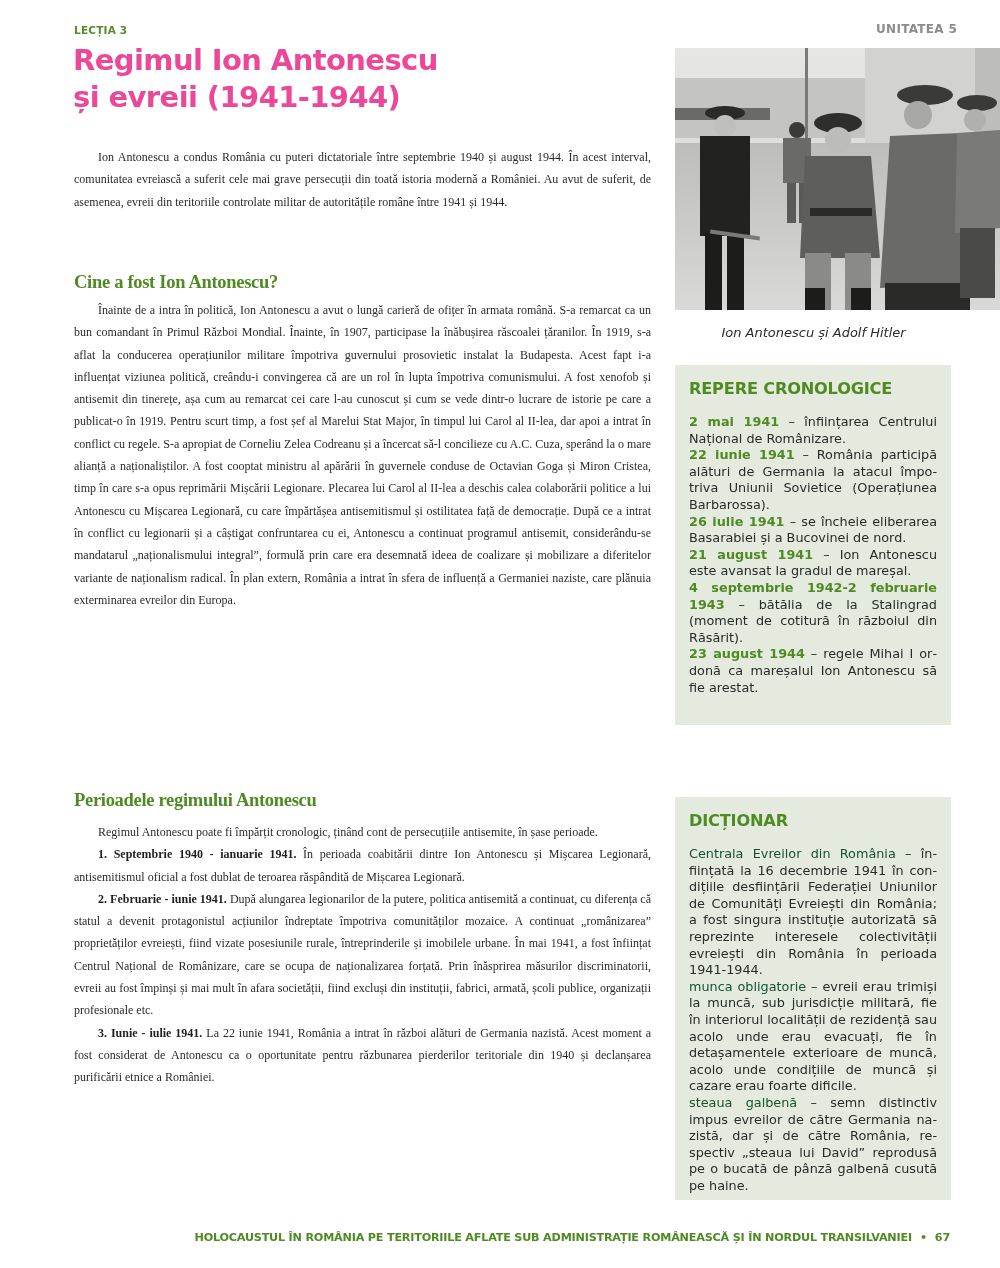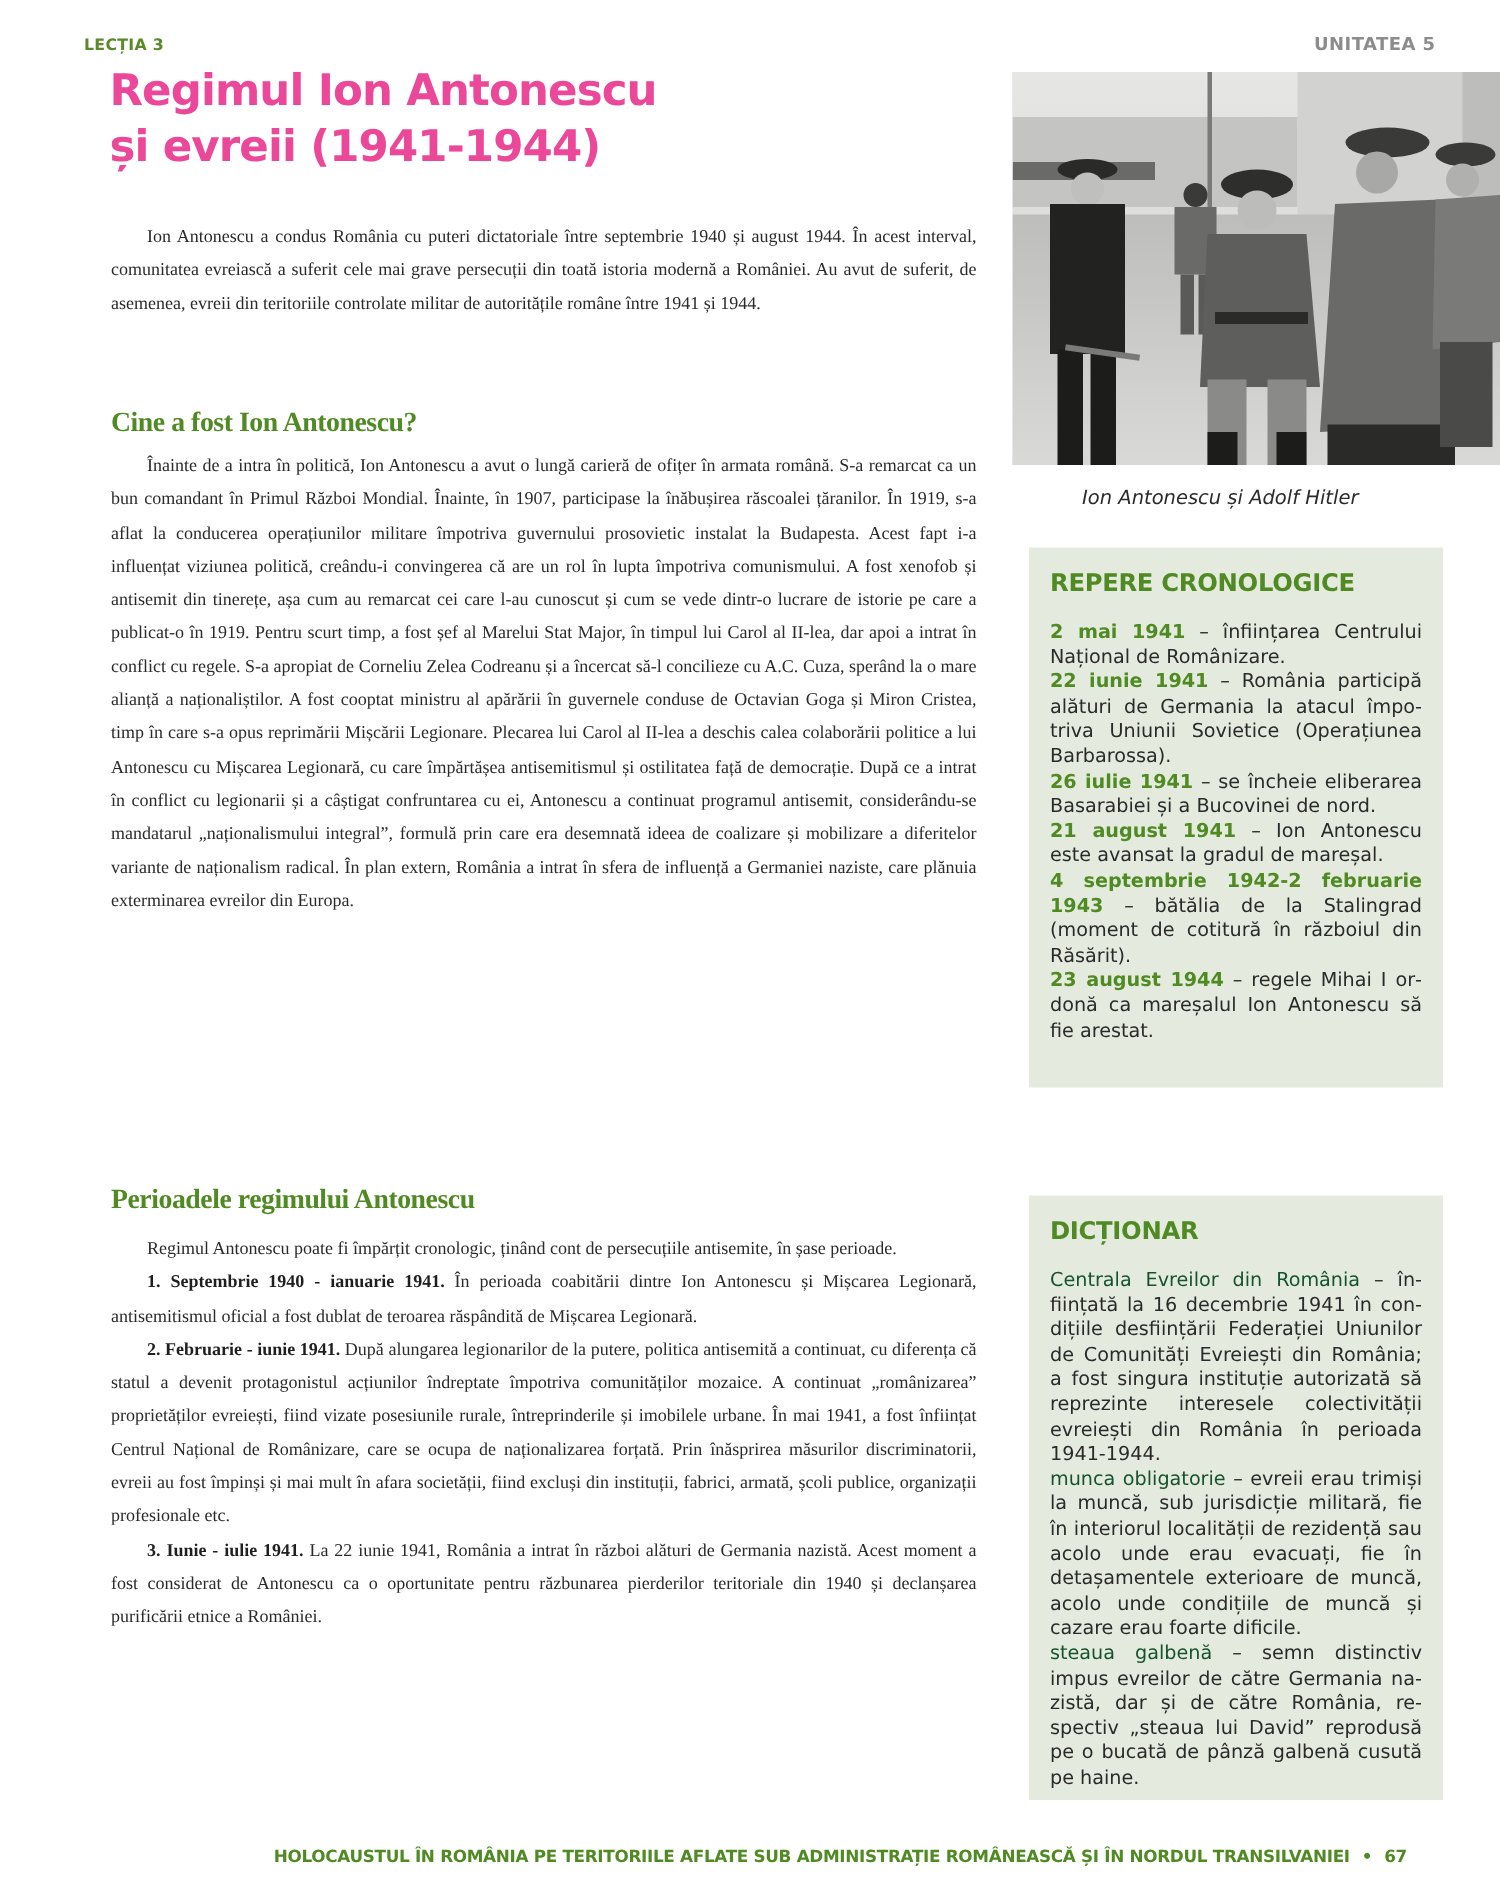--- a/index.html
+++ b/index.html
@@ -1,47 +1,47 @@
 <!DOCTYPE html>
 <html><head>
 <meta charset="utf-8">
 <style>
   html, body { margin: 0; padding: 0; background: #ffffff; }
   body { width: 1000px; height: 1268px; position: relative; overflow: hidden; }
   .sans { font-family: "DejaVu Sans", "Liberation Sans", sans-serif; }
   .serif { font-family: "Liberation Serif", "DejaVu Serif", serif; }
 
-  #lesson-label { position: absolute; left: 56px; top: 24px; font-size: 10.5px; font-weight: bold; color: #5a8a2a; letter-spacing: 0.2px; }
+  #lesson-label { position: absolute; left: 74px; top: 24px; font-size: 10.5px; font-weight: bold; color: #5a8a2a; letter-spacing: 0.2px; }
   #unit-label { position: absolute; left: 876px; top: 22px; font-size: 12px; font-weight: bold; color: #8c8c8c; letter-spacing: 0.3px; }
   #page-title { position: absolute; left: 73px; top: 42px; width: 560px; font-size: 29px; line-height: 37px; font-weight: bold; color: #ec4899; margin: 0; letter-spacing: -0.6px; }
 
   .main { position: absolute; left: 74px; width: 577px; color: #2a2a2a; font-size: 12px; line-height: 22.3px; text-align: justify; }
   .main p { margin: 0; text-indent: 24px; hyphens: manual; }
   .main p b { font-weight: bold; color: #1f1f1f; }
   .section-heading { position: absolute; left: 74px; font-size: 18.5px; font-weight: bold; color: #4f8a22; margin: 0; letter-spacing: -0.3px; font-family: Liberation Serif, serif; }
 
   #intro { top: 146px; }
   #heading-who { top: 272px; }
   #who-body { top: 299px; }
   #heading-periods { top: 790px; }
   #periods-body { top: 821px; }
 
   #photo { position: absolute; left: 675px; top: 48px; width: 325px; height: 262px; overflow: hidden; background: #d8d8d6; }
   #photo svg { display: block; }
   #photo-caption { position: absolute; left: 675px; top: 325px; width: 277px; text-align: center; font-size: 13px; font-style: italic; color: #2b2b2b; }
 
-  .side-box { position: absolute; left: 675px; width: 276px; background: #e4ebde; box-sizing: border-box; padding: 14px 14px 14px 14px; margin-left: 11px; }
+  .side-box { position: absolute; left: 675px; width: 276px; background: #e4ebde; box-sizing: border-box; padding: 14px 14px 14px 14px; }
   .side-box h3 { margin: 0 0 16px 0; font-size: 16.2px; font-weight: bold; color: #4f8a22; letter-spacing: -0.2px; }
   .side-box .entry { font-size: 12.8px; line-height: 16.6px; color: #2a2a2a; text-align: justify; margin: 0; }
   #chronology-box { top: 365px; height: 360px; }
   #chronology-box .date { color: #4f8a22; font-weight: bold; }
   #dictionary-box { top: 797px; height: 403px; }
   #dictionary-box .term { color: #14532d; font-weight: normal; }
 
-  #footer { position: absolute; right: 62px; top: 1231px; font-size: 11.2px; font-weight: bold; color: #4f8a22; letter-spacing: -0.2px; white-space: nowrap; }
+  #footer { position: absolute; right: 50px; top: 1231px; font-size: 11.2px; font-weight: bold; color: #4f8a22; letter-spacing: -0.2px; white-space: nowrap; }
   #footer .bullet { margin: 0 8px; }
 </style>
 </head>
 <body>
 
 <div id="lesson-label" class="sans">LECȚIA 3</div>
 <div id="unit-label" class="sans">UNITATEA 5</div>
 <h1 id="page-title" class="sans">
   <span>Regimul Ion Antonescu</span><br>
   <span>și evreii (1941-1944)</span>

